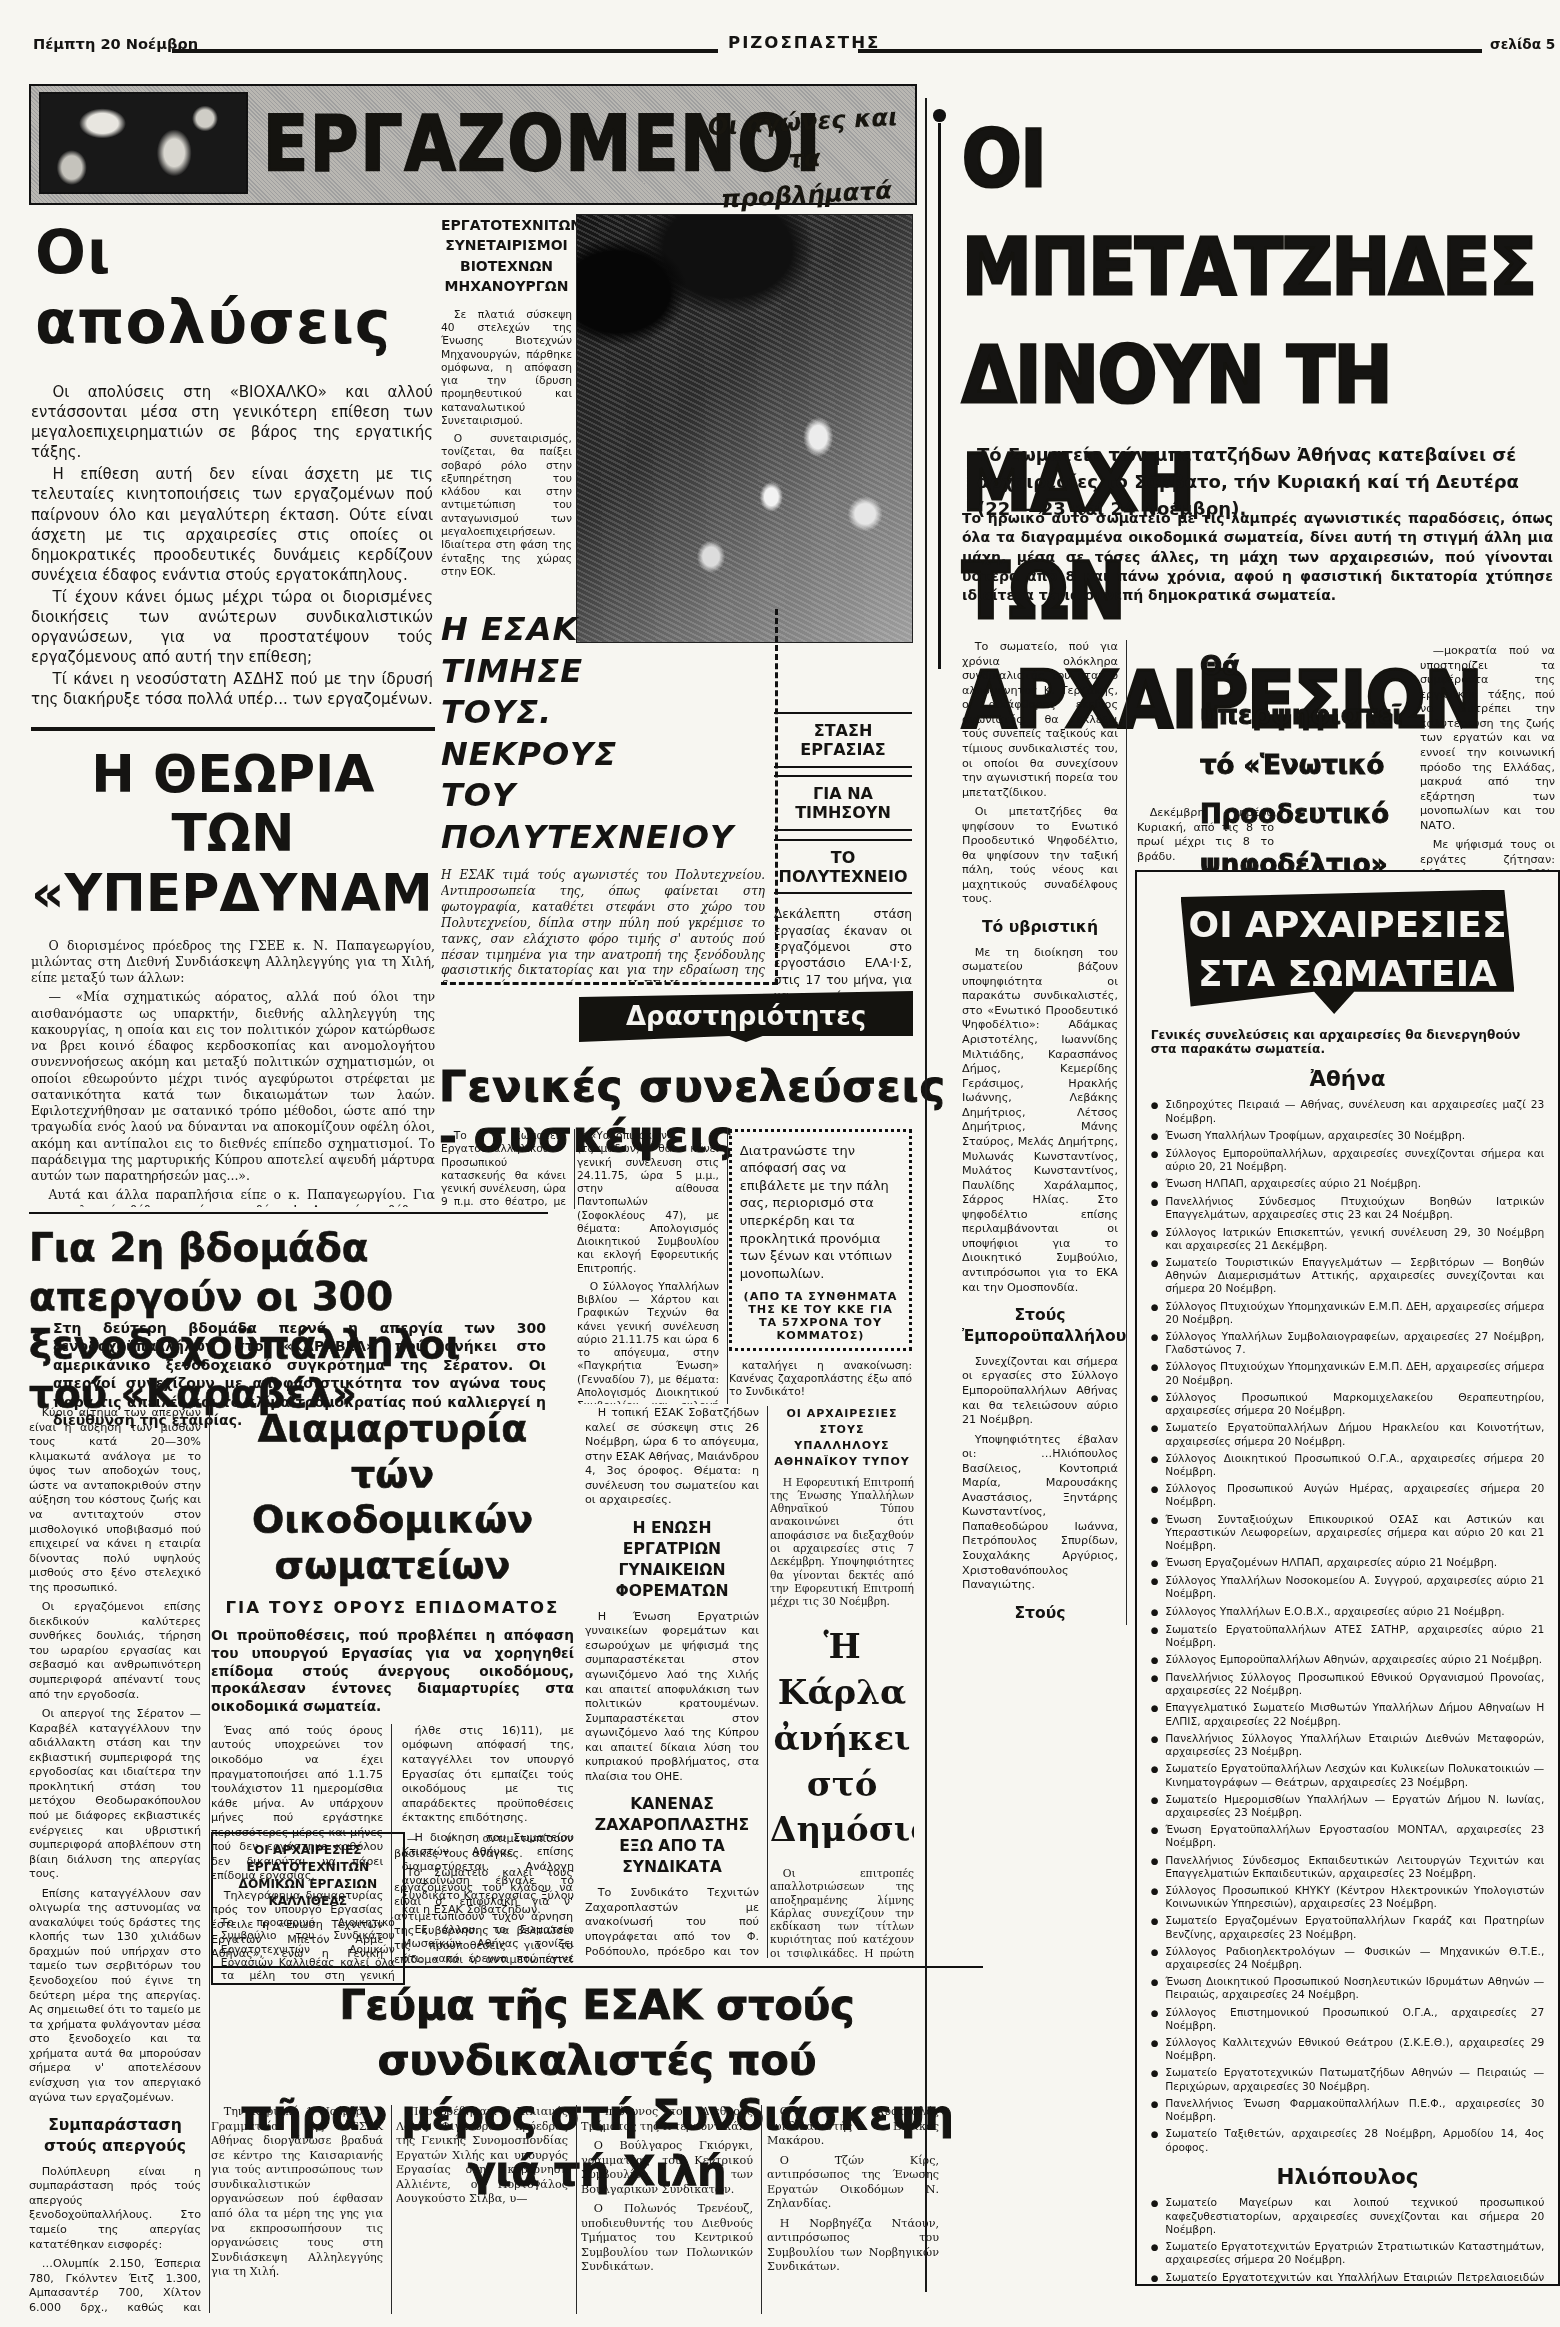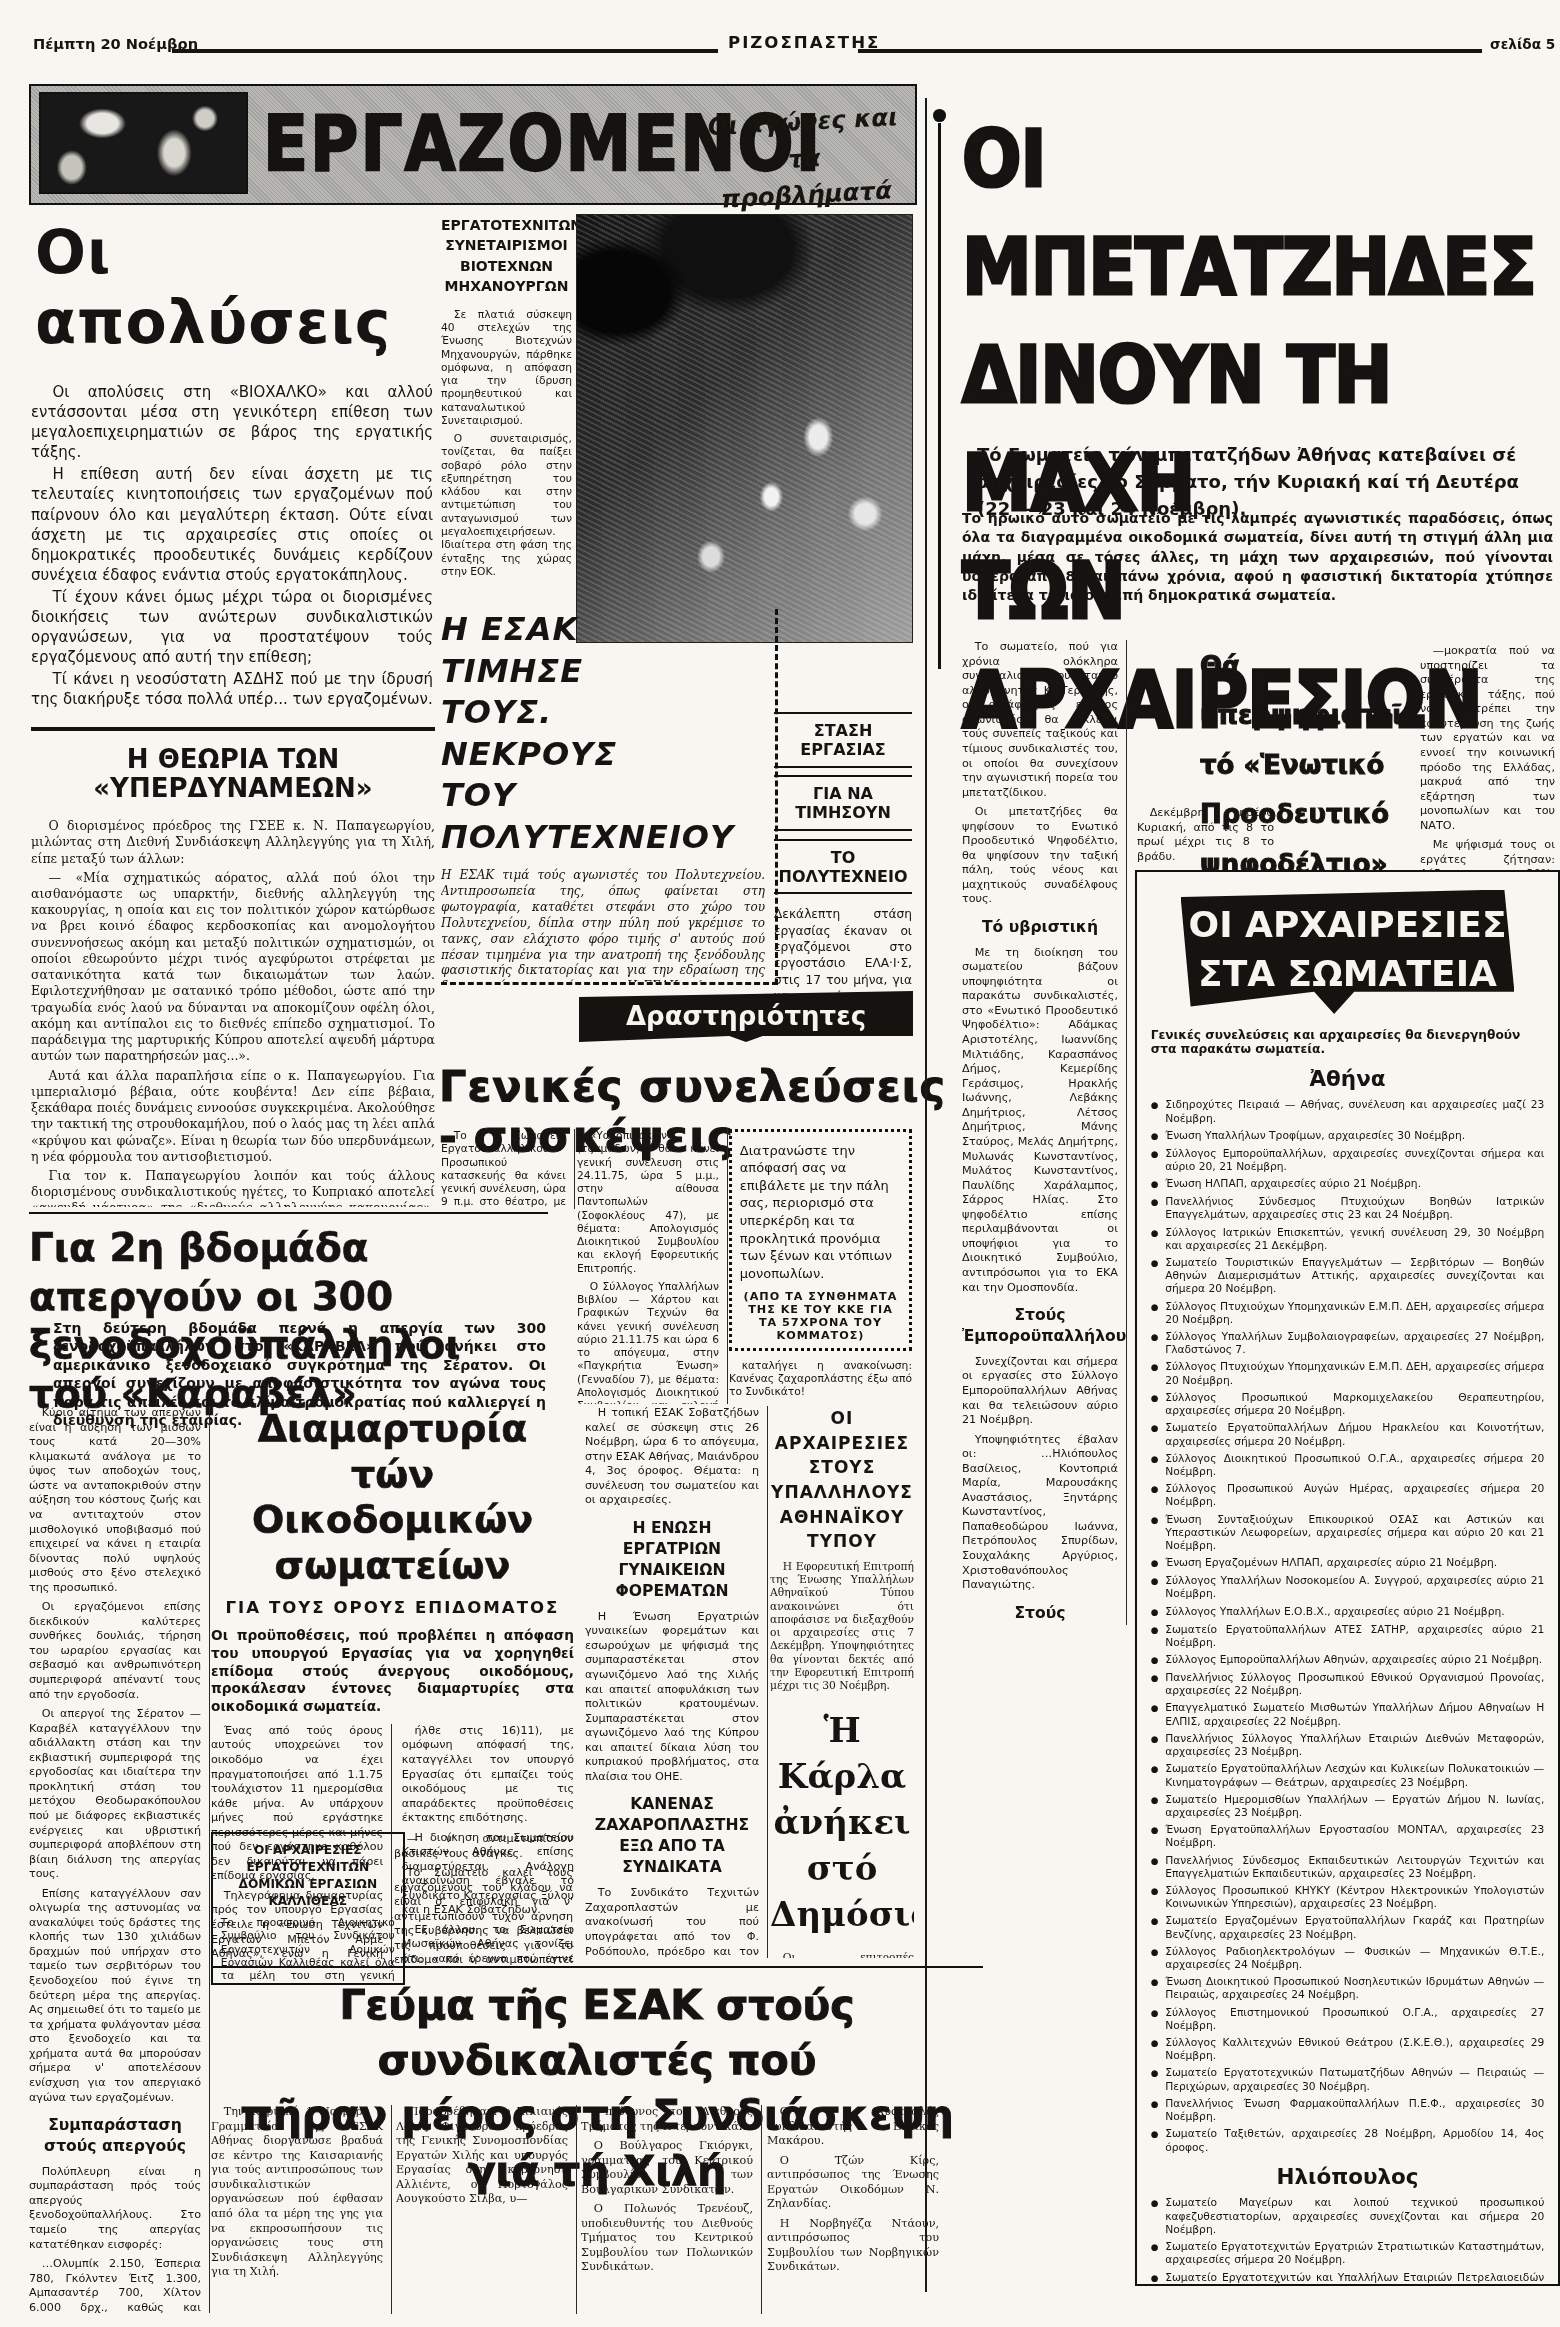--- a/index.html
+++ b/index.html
@@ -30,21 +30,21 @@
   .banner-title{left:232px;top:13.7px;font-size:66px;font-weight:bold;letter-spacing:2px;
      transform:scaleY(1.15);transform-origin:top left;-webkit-text-stroke:2px #14130f;color:#14130f}
   .banner-tag{left:671px;top:17.6px;width:207px;font-size:24.4px;line-height:1.5;font-weight:bold;
      font-style:italic;transform:rotate(-3deg);color:#17150f;text-align:center}
   
   .apol{left:31px;top:217px;width:402px}
   .apol-title{font-size:60px;font-weight:bold;letter-spacing:1px;margin:0 0 25px 3.9px}
   .apol p{font-size:15px;line-height:1.34;text-indent:21.5px;margin-bottom:2px}
   .theoria{left:31px;top:727px;width:404px}
   .theoria-rule{height:3.9px;background:#151412;margin-bottom:13.7px}
-  .theoria-title{font-size:26px;font-weight:bold;text-align:center;line-height:1.15;margin-bottom:13.7px}
+  .theoria-title{font-size:52px;font-weight:bold;text-align:center;line-height:1.15;margin-bottom:13.7px}
   .theoria p{font-size:12.5px;line-height:1.3;text-indent:17.6px;margin-bottom:2.9px}
   
   .promo{left:441px;top:215px;width:131px;height:382px;border-right:2px solid #111;padding-right:7.8px}
   .promo-title{font-size:14px;font-weight:bold;text-align:center;line-height:1.45;margin-bottom:11.7px}
   .photo{left:577px;top:215px;width:335px;height:427px;outline:1px solid #222;background:
      radial-gradient(88px 68px at 12% 18%,#060606 0 60%,transparent 80%),
      radial-gradient(117px 88px at 45% 8%,#101010 0 55%,transparent 75%),
      radial-gradient(25px 33px at 72% 52%,#ececec 0 35%,transparent 60%),
      radial-gradient(19.5px 25px at 58% 66%,#f2f2f2 0 35%,transparent 60%),
      radial-gradient(29px 29px at 86% 70%,#e6e6e6 0 35%,transparent 60%),
@@ -81,21 +81,21 @@
      -webkit-text-stroke:0.6px #14130f}
   .diam-kick{font-size:16.6px;font-weight:bold;text-align:center;letter-spacing:2px;margin-bottom:9.8px}
   .diam-intro{font-size:13.7px;font-weight:bold;line-height:1.3;text-align:justify;margin-bottom:7.8px}
   .diam-cols{display:flex;gap:9.8px}
   .diam-cols>div{flex:1}
   .kalli{left:211px;top:1832px;width:174px;height:133px;border:2.9px solid #111;padding:7.8px}
   .kalli-title{font-size:12.2px;font-weight:bold;text-align:center;line-height:1.4;margin-bottom:5.9px}
   .diam-cont{left:394px;top:1832px;width:179px;height:133px}
   .bot-c3{left:585px;top:1406px;width:174px;height:552px}
   .bot-c4{left:770px;top:1406px;width:144px;height:552px}
-  .typou-head{font-size:17px;font-weight:bold;text-align:center;line-height:1.45;letter-spacing:1px}
+  .typou-head{font-size:11px;font-weight:bold;text-align:center;line-height:1.45;letter-spacing:1px}
   .karla-title{font-size:34px;font-weight:bold;text-align:center;line-height:1.35;margin:15.6px 0 13.7px}
   
   .geu-head{left:211px;top:1966px;width:772px;font-size:41px;font-weight:bold;line-height:1.35;
      border-top:2.9px solid #111;padding-top:9.8px;-webkit-text-stroke:1px #14130f;text-align:center}
   .geu-c{top:2105px;height:209px;width:172px}
   
   .vdiv{left:925px;top:98px;width:2px;height:2194px;background:#1a1a1a}
   .hl-bar{left:938px;top:123px;width:2.9px;height:546px;background:#111}
   .hl-dot{left:933px;top:109px;width:12.7px;height:12.7px;border-radius:50%;background:#111}
   .r-head{left:962px;top:105px;width:597px;font-size:70px;font-weight:bold;line-height:1.38;

